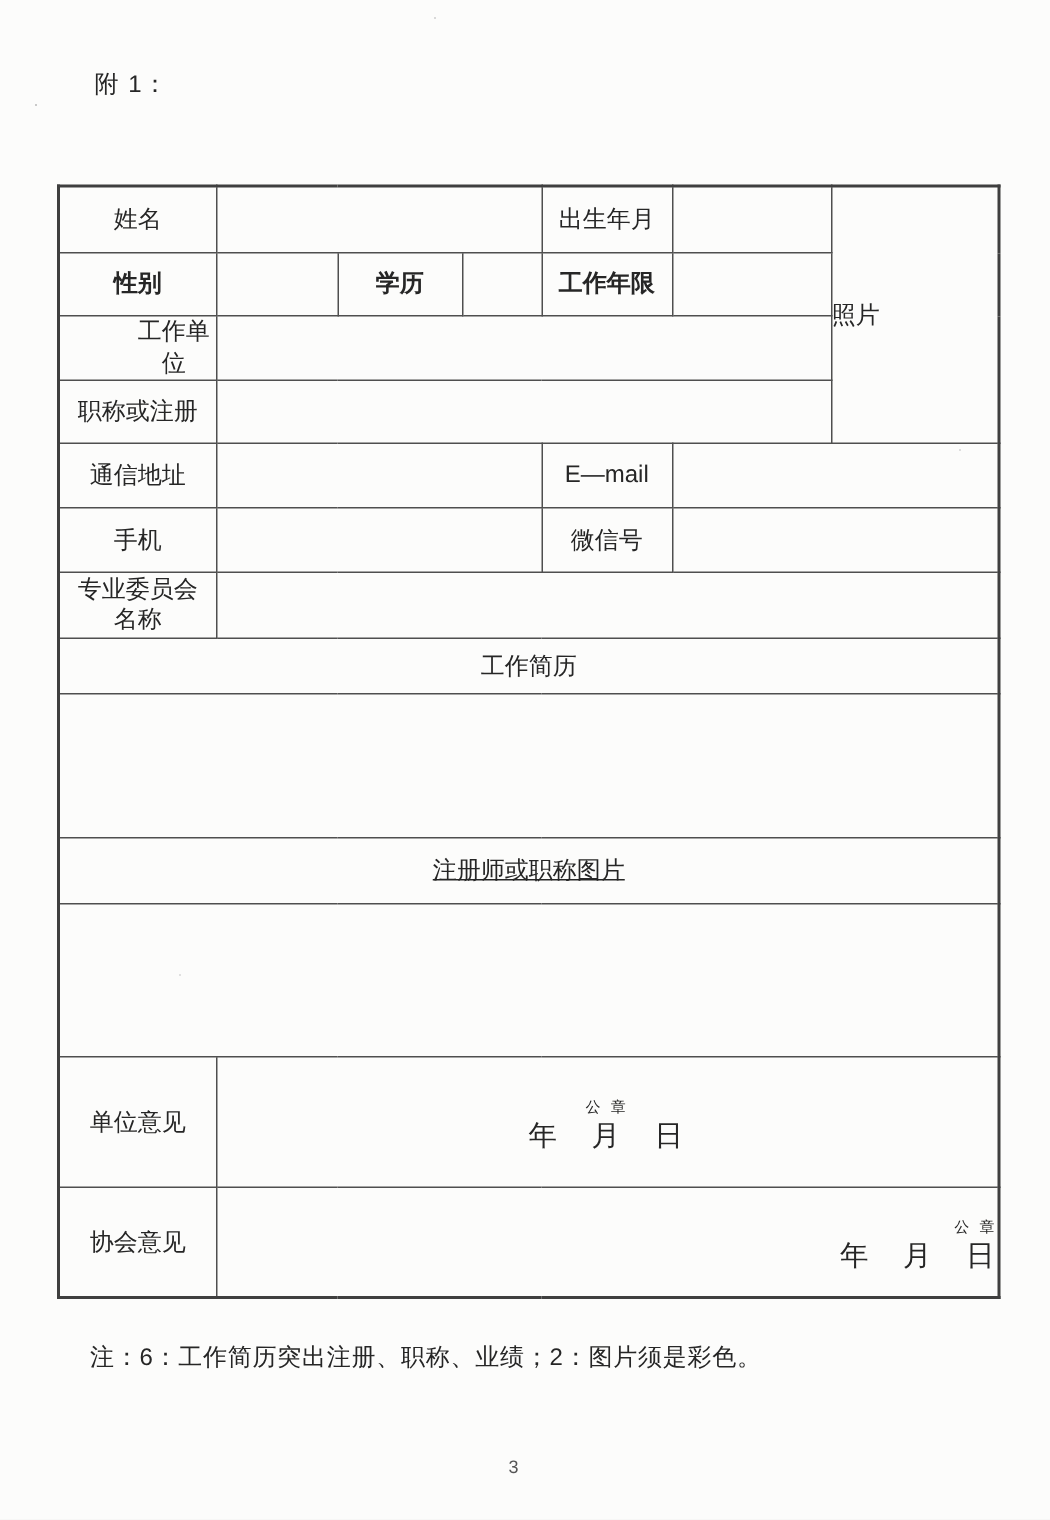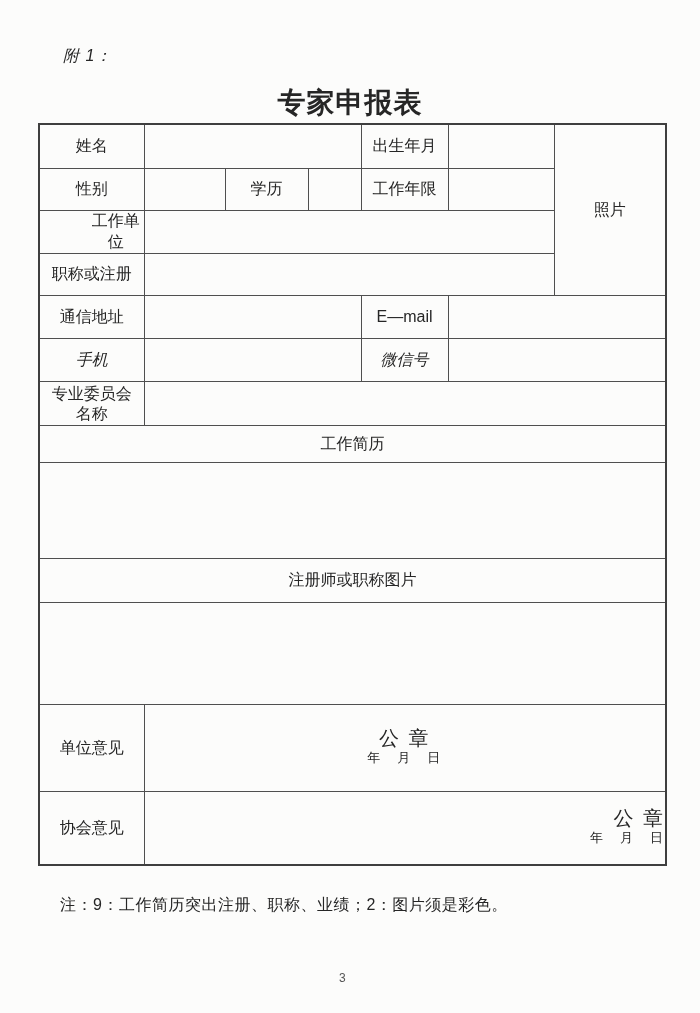--- a/index.html
+++ b/index.html
@@ -21,21 +21,21 @@
     position:absolute;inset:0;
     background:
       radial-gradient(circle 1px at 24px 70px, #c9c9c9 60%, transparent 61%),
       radial-gradient(circle 1px at 290px 12px, #d9d9d9 60%, transparent 61%),
       radial-gradient(circle 1px at 640px 300px, #dedede 60%, transparent 61%),
       radial-gradient(circle 1px at 120px 650px, #e0e0e0 60%, transparent 61%);
     pointer-events:none;
   }
   .attachment{
     position:absolute;left:63px;top:46px;
-    font-size:16px;letter-spacing:1px;font-style:italic;
+    font-size:16px;letter-spacing:1px;
   }
   .title{
     position:absolute;left:0;top:84px;width:700px;
     text-align:center;
     font-size:28px;font-weight:600;letter-spacing:1px;
     margin:0;
   }
   table.form-table{
     position:absolute;left:38px;top:123px;
     width:627px;
@@ -49,59 +49,58 @@
     font-size:16px;
     vertical-align:middle;
     overflow:hidden;
   }
   td.lbl{text-align:center;}
   td.val{text-align:left;padding-left:6px;}
   td.hdr{
     text-align:center;
     padding-right:112px; 
   }
-  td.photo{text-align:center;}
+  td.photo{text-align:left;}
   td.two-line{line-height:20px;}
   td.opinion-val{
     vertical-align:bottom;
     text-align:right;
     padding:0 28px 7px 0;
   }
-  .seal-line{font-size:20px;line-height:19px;letter-spacing:2px;}
-  .date-line{font-size:13px;line-height:19px;letter-spacing:2px;}
+  .seal-line{font-size:10px;line-height:19px;letter-spacing:2px;}
+  .date-line{font-size:19px;line-height:19px;letter-spacing:2px;}
   tr.r1 td{height:43px;}
-  tr.r2 td{height:41px;}
+  tr.r2 td{height:41px;font-weight:bold;}
   tr.r3 td{height:41px;padding-left:48px;}
   tr.r4 td{height:41px;}
   tr.r5 td{height:42px;margin-left:47px;}
-  tr.r6 td{height:42px;font-style:italic;}
+  tr.r6 td{height:42px;}
   tr.r7 td{height:43px;margin-top:16px;}
   tr.r8 td{height:36px;}
   tr.r9 td{height:95px;}
-  tr.r10 td{height:43px;}
+  tr.r10 td{height:43px;text-decoration:underline;}
   tr.r11 td{height:101px;}
   tr.r12 td{height:86px;text-align:center;}
   tr.r13 td{height:72px;margin-top:44px;}
   .note{
     position:absolute;left:60px;top:895px;
     font-size:16px;letter-spacing:0.5px;
   }
   .pagenum{
     position:absolute;left:339px;top:971px;
     font-size:12px;color:#555;
   }
 </style>
 </head>
 <body>
 
 <div class="page">
 
   <div class="attachment">附 1：</div>
 
-  <h1 class="title">专家申报表</h1>
 
   <table class="form-table">
     <colgroup>
       <col style="width:105px">
       <col style="width:81px">
       <col style="width:83px">
       <col style="width:53px">
       <col style="width:87px">
       <col style="width:106px">
       <col style="width:112px">
@@ -184,17 +183,17 @@
     <tr class="r13">
       <td class="lbl">协会意见</td>
       <td class="opinion-val" colspan="6">
         <div class="seal-line">公 章</div>
         <div class="date-line">年　月　日</div>
       </td>
     </tr>
   </tbody>
     </table>
 
-  <div class="note">注：9：工作简历突出注册、职称、业绩；2：图片须是彩色。</div>
+  <div class="note">注：6：工作简历突出注册、职称、业绩；2：图片须是彩色。</div>
 
   <div class="pagenum">3</div>
 
 </div>
 
 </body></html>

